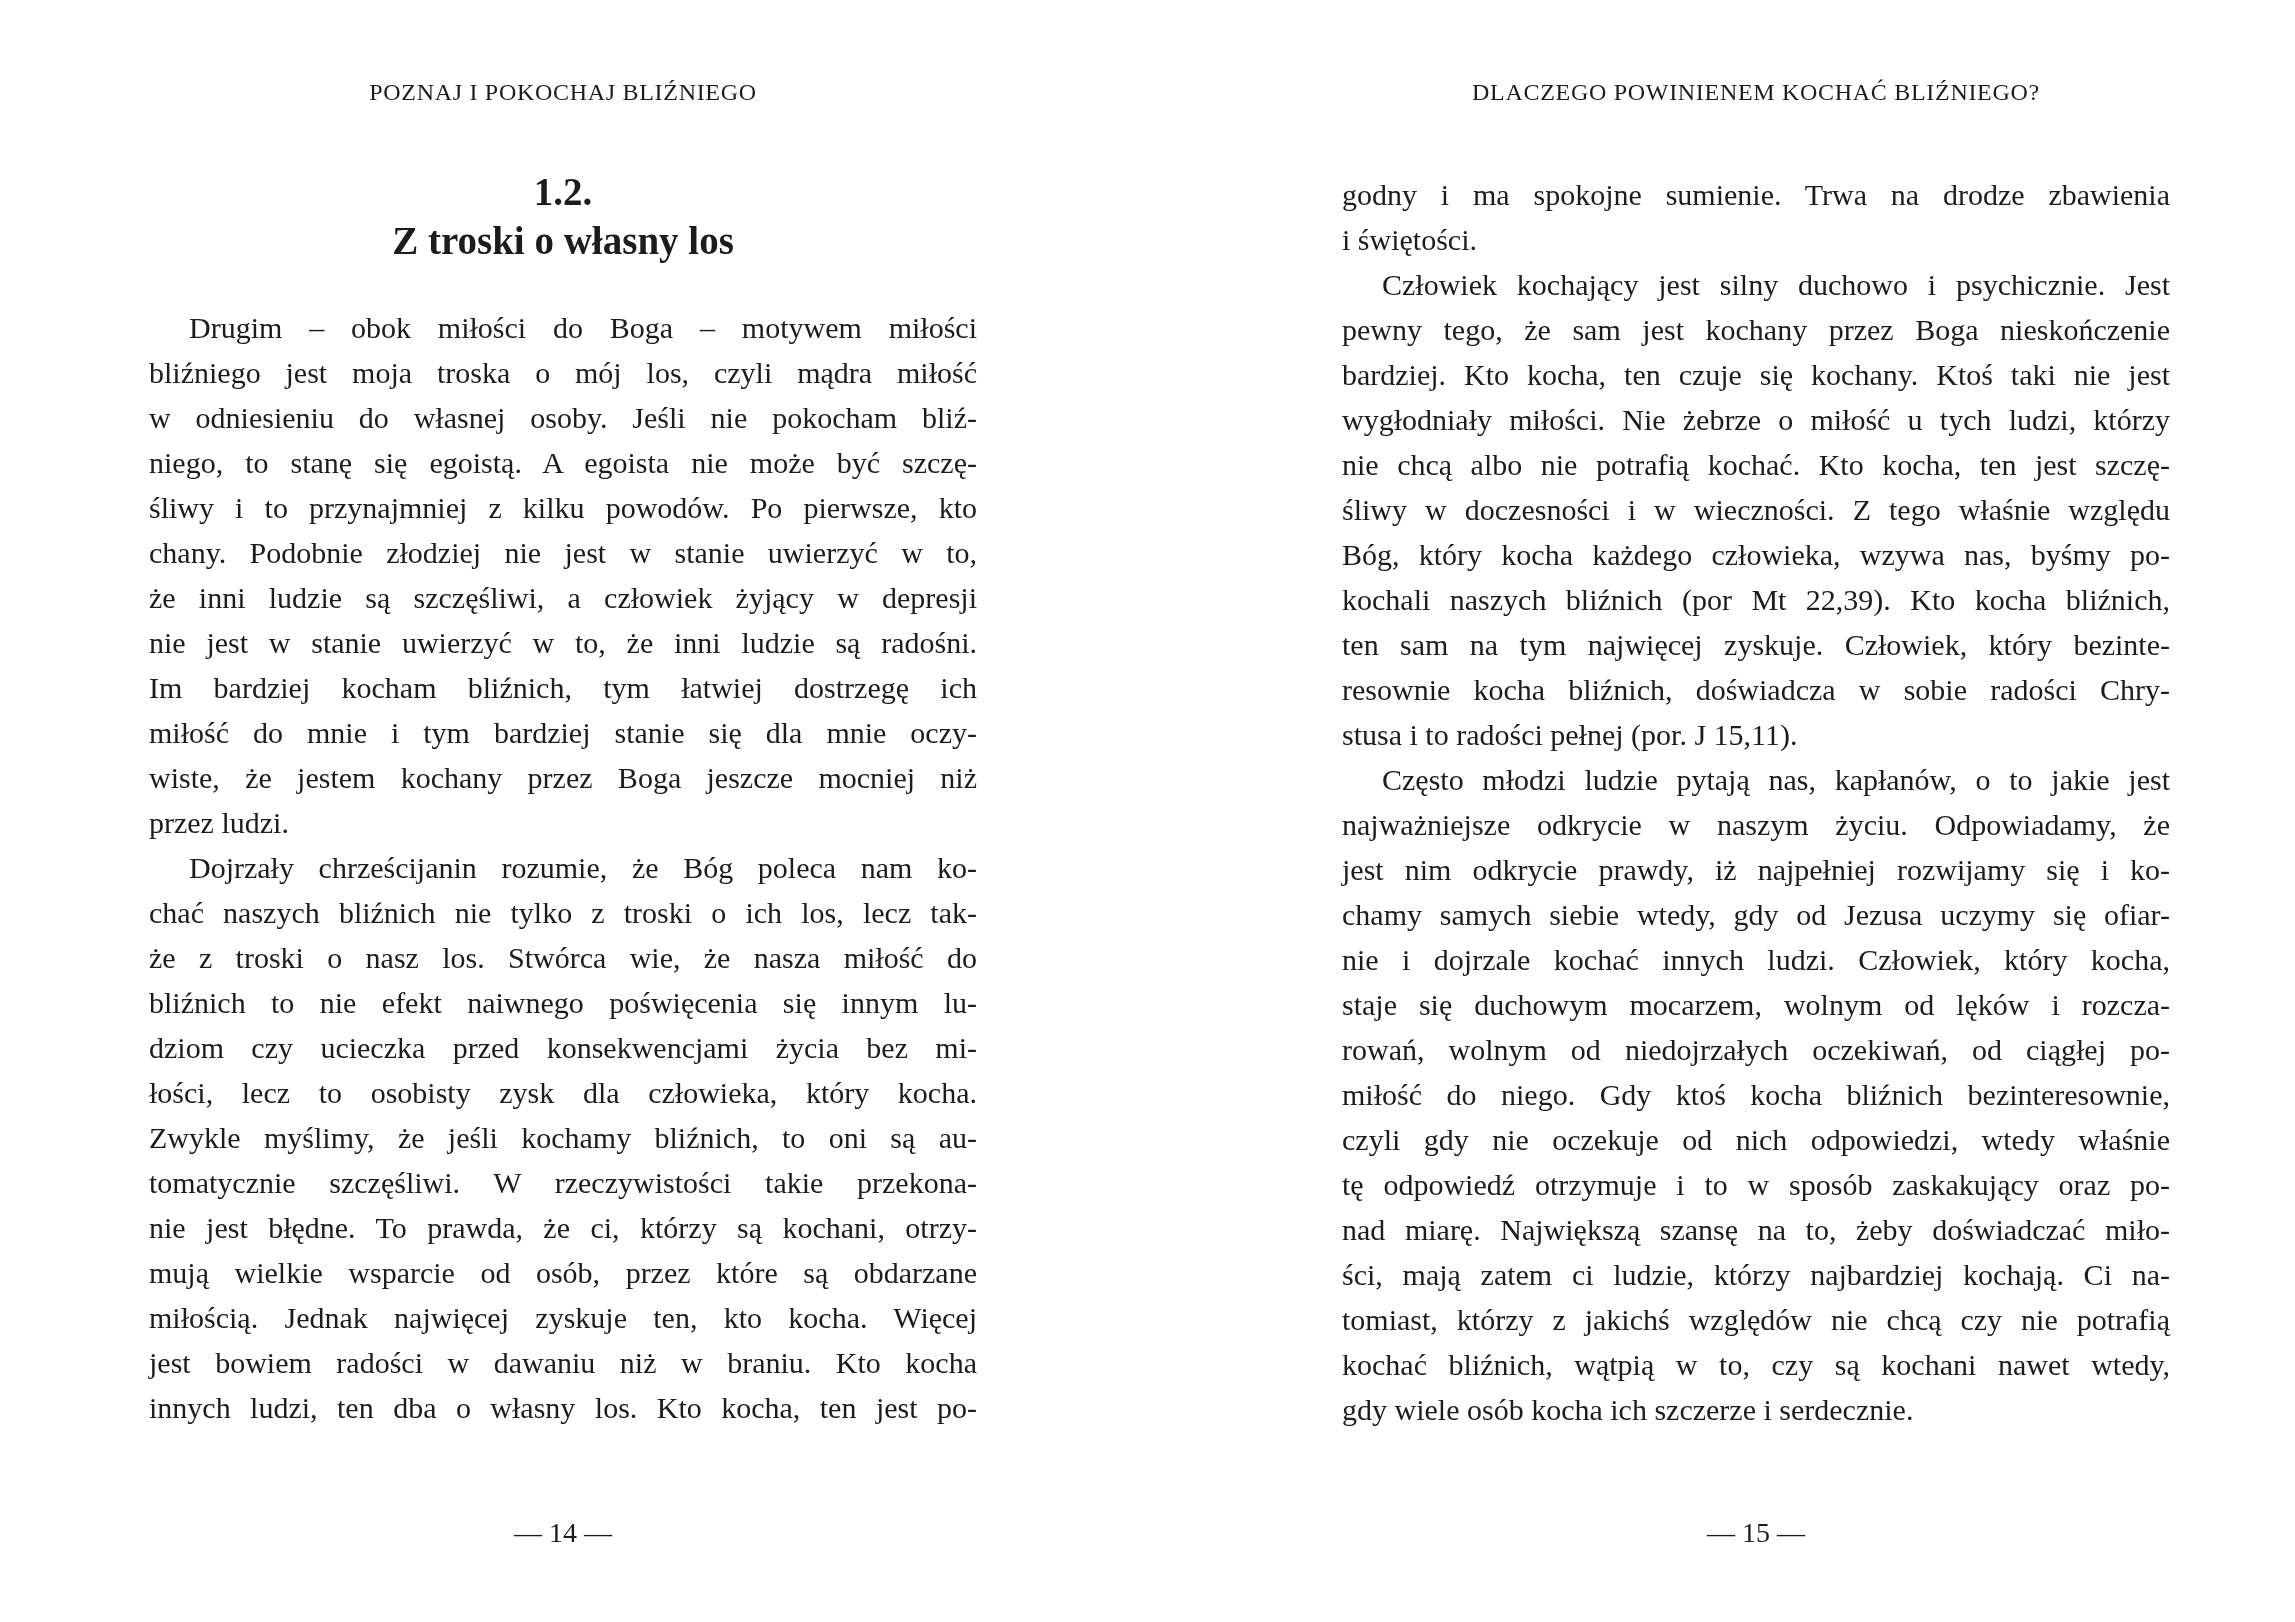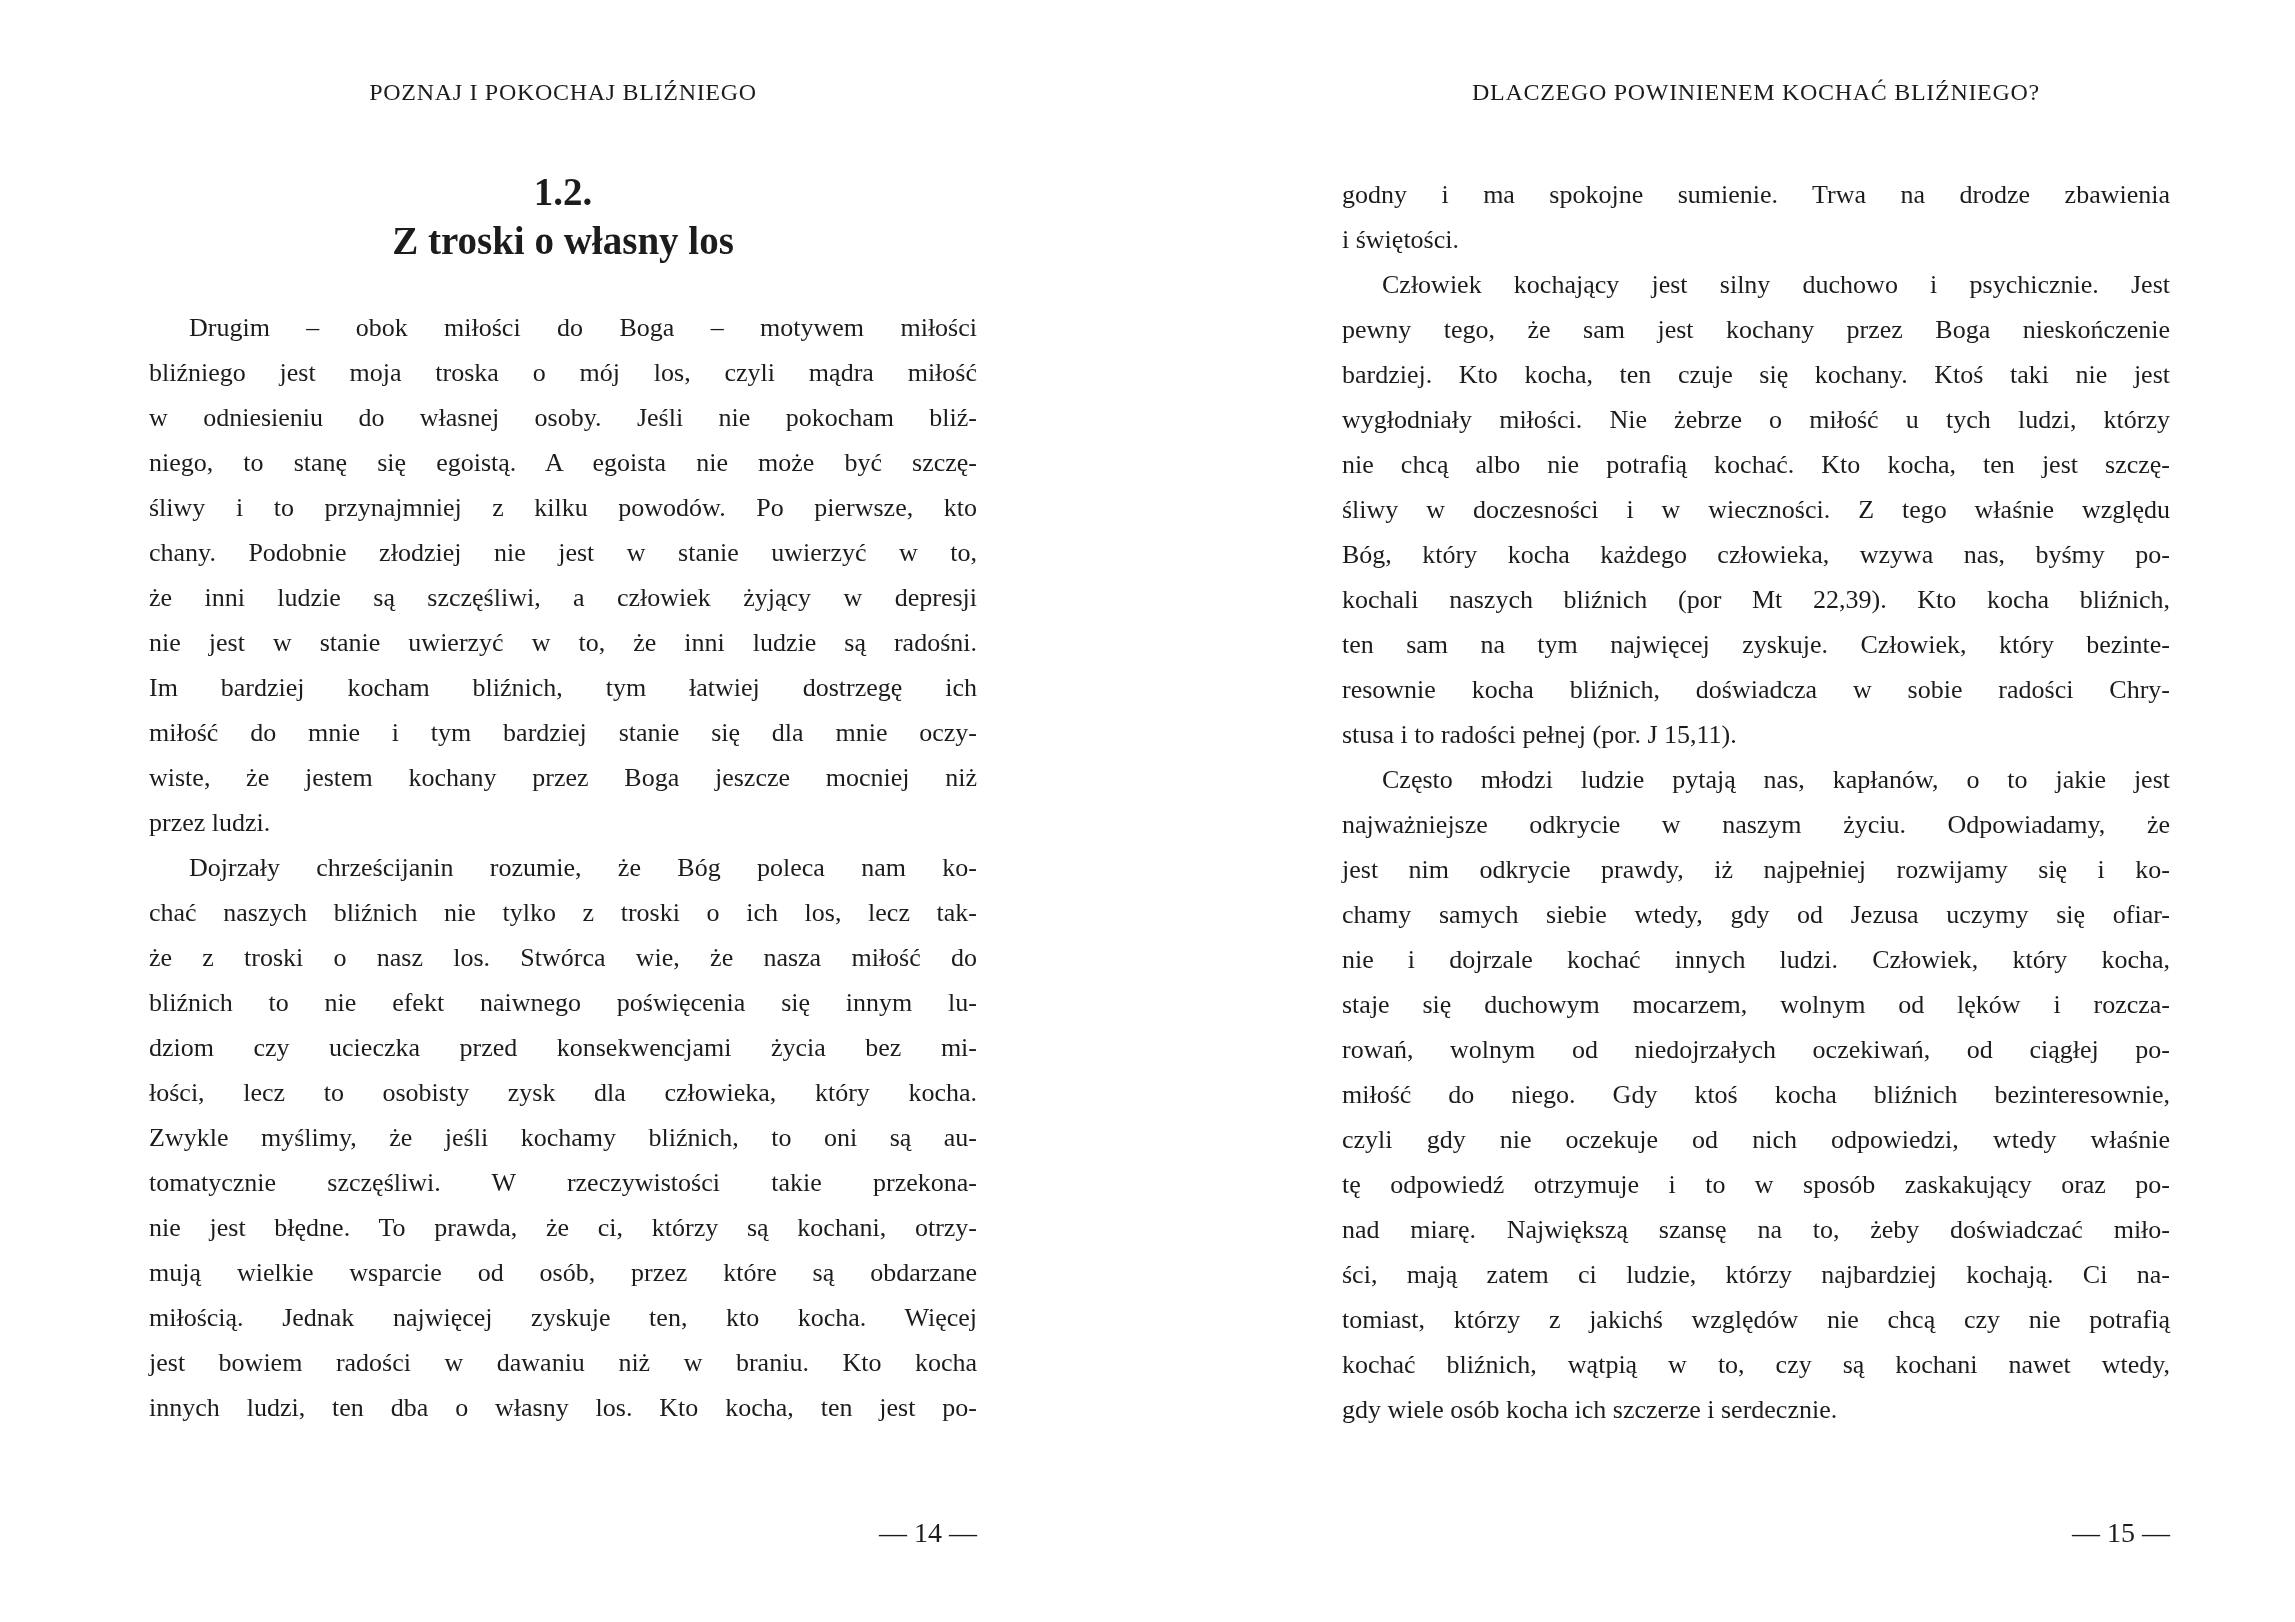--- a/index.html
+++ b/index.html
@@ -43,39 +43,39 @@
     text-align: center;
     font-weight: bold;
     font-size: 39px;
     line-height: 49px;
   }
 
   .body-text {
     position: absolute;
     left: 0;
     right: 0;
-    font-size: 26px;
+    font-size: 30px;
     line-height: 45px;
   }
   .page-left  .body-text { top: 302px; }
   .page-right .body-text { top: 169px; }
 
   .line {
     text-align: justify;
     text-align-last: justify;
   }
   .line.para-end   { text-align-last: left; }
   .line.para-start { text-indent: 40px; }
 
   .page-footer {
     position: absolute;
     top: 1515px;
     left: 0;
     right: 0;
-    text-align: right;
+    text-align: center;
     font-size: 28px;
     line-height: 1.1;
   }
 </style>
 </head>
 <body>
 
 <div class="page page-left">
   <div class="running-head">POZNAJ I POKOCHAJ BLIŹNIEGO</div>
 

